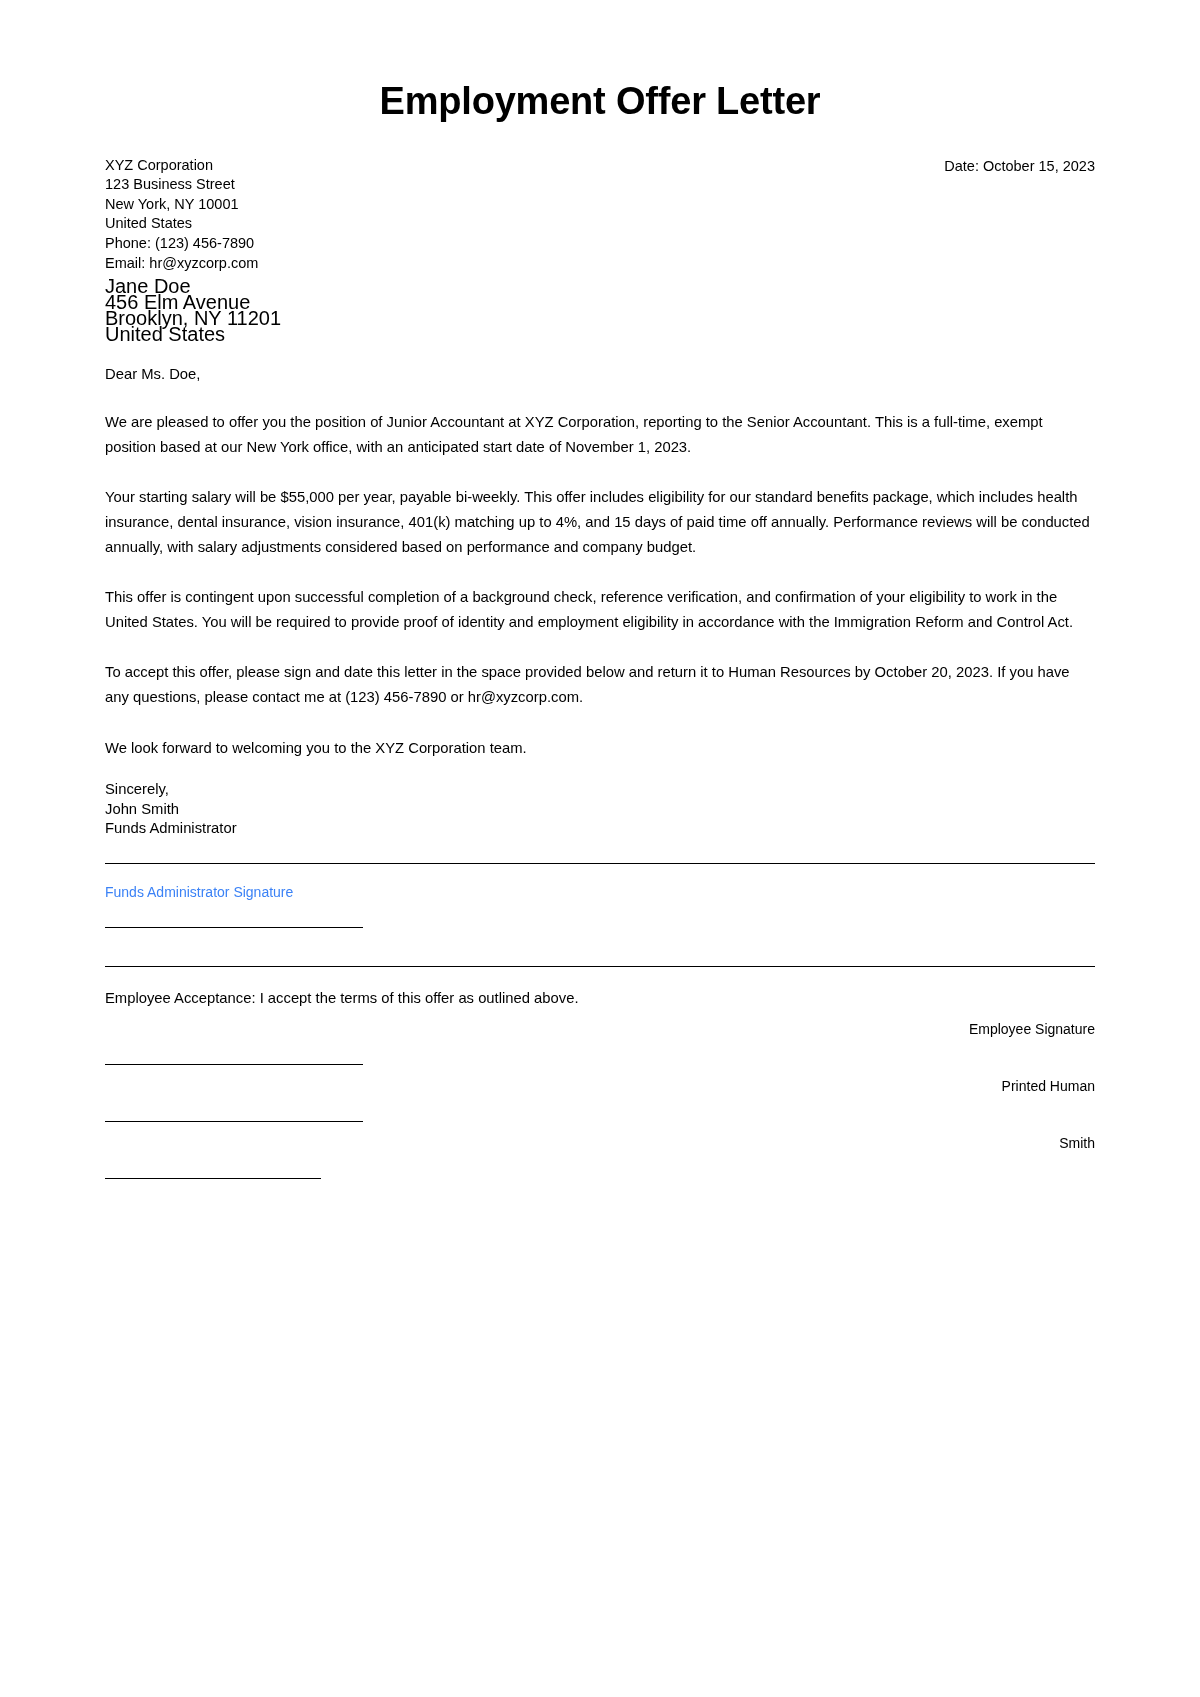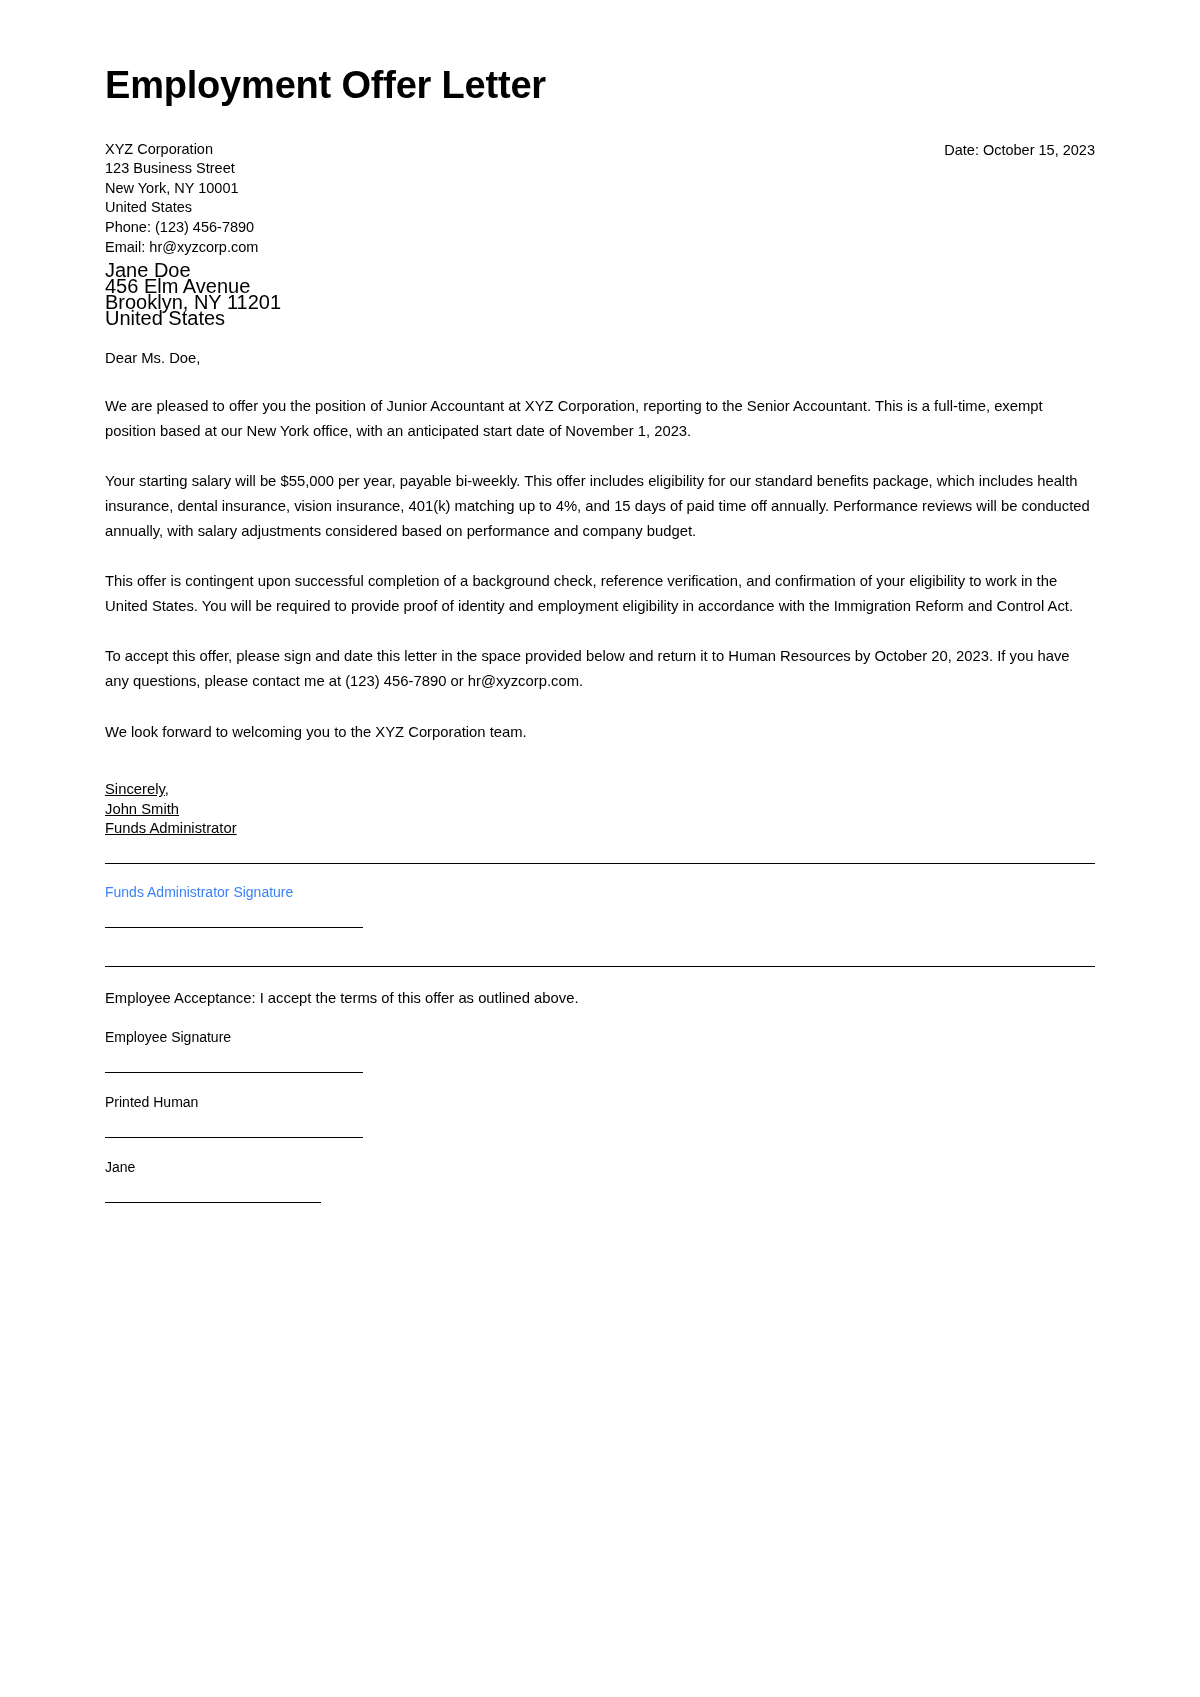--- a/index.html
+++ b/index.html
@@ -16,25 +16,26 @@
   }
   .page {
     position: relative;
     width: 1200px;
     height: 1697px;
     background: #ffffff;
     box-sizing: border-box;
     padding: 0 105px;
   }
   .doc-title {
+    text-align: center;
     font-size: 38px;
     font-weight: bold;
     letter-spacing: -0.2px;
     margin: 0;
-    padding-top: 64px;
+    padding-top: 80px;
     line-height: 1.15;
   }
   .header-row {
     display: flex;
     justify-content: space-between;
     align-items: flex-start;
     margin-top: 32px;
   }
   .sender-block {
     font-size: 14.5px;
@@ -61,22 +62,21 @@
   .body-para {
     font-size: 14.8px;
     line-height: 24.6px;
     margin-top: 26px;
     text-align: left;
   }
   .closing-block {
     font-size: 14.8px;
     line-height: 19.4px;
     white-space: pre-line;
-    margin-top: 36px;
-    text-decoration: underline;
+    margin-top: 20px;
   }
   .rule-full {
     border: none;
     border-top: 1.6px solid #000000;
     margin: 25px 0 0 0;
     width: 100%;
   }
   .sig-label-orange {
     font-size: 14px;
     color: #FFA31A;
@@ -102,21 +102,22 @@
     width: 100%;
   }
   .acceptance-text {
     font-size: 14.8px;
     line-height: 20px;
     margin-top: 21px;
   }
   .field-label {
     font-size: 14px;
     line-height: 18px;
-    margin-top: 20px;
+    margin-top: 12px;
+    text-align: right;
   }
 </style>
 </head>
 <body>
 
 <div class="page">
 
   <h1 class="doc-title">Employment Offer Letter</h1>
 
   <div class="header-row">
@@ -161,17 +162,17 @@
   <div class="acceptance-text">Employee Acceptance: I accept the terms of this offer as outlined above.</div>
 
   <div class="field-label">Employee Signature</div>
 
   <hr class="rule-short">
 
   <div class="field-label">Printed Human</div>
 
   <hr class="rule-short">
 
-  <div class="field-label">Jane</div>
+  <div class="field-label">Smith</div>
 
   <hr class="rule-short-narrow">
 
 </div>
 
 </body></html>

